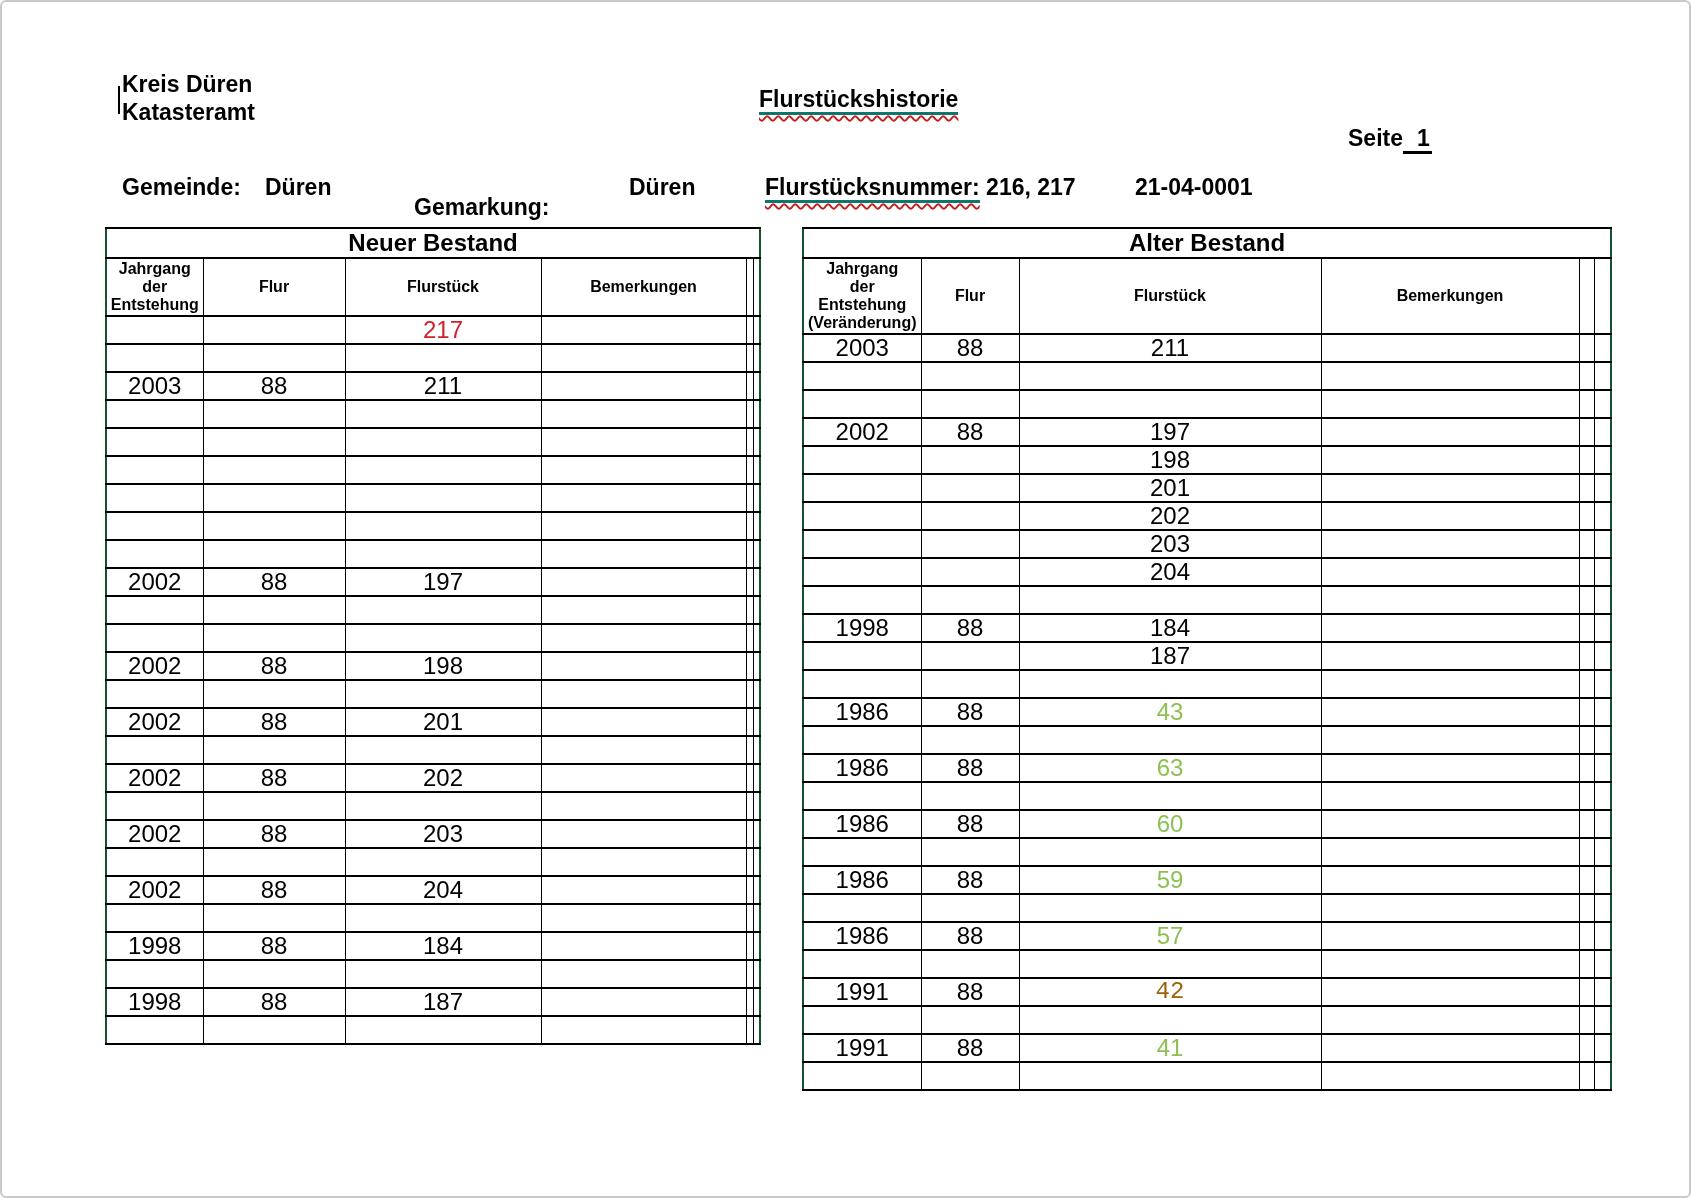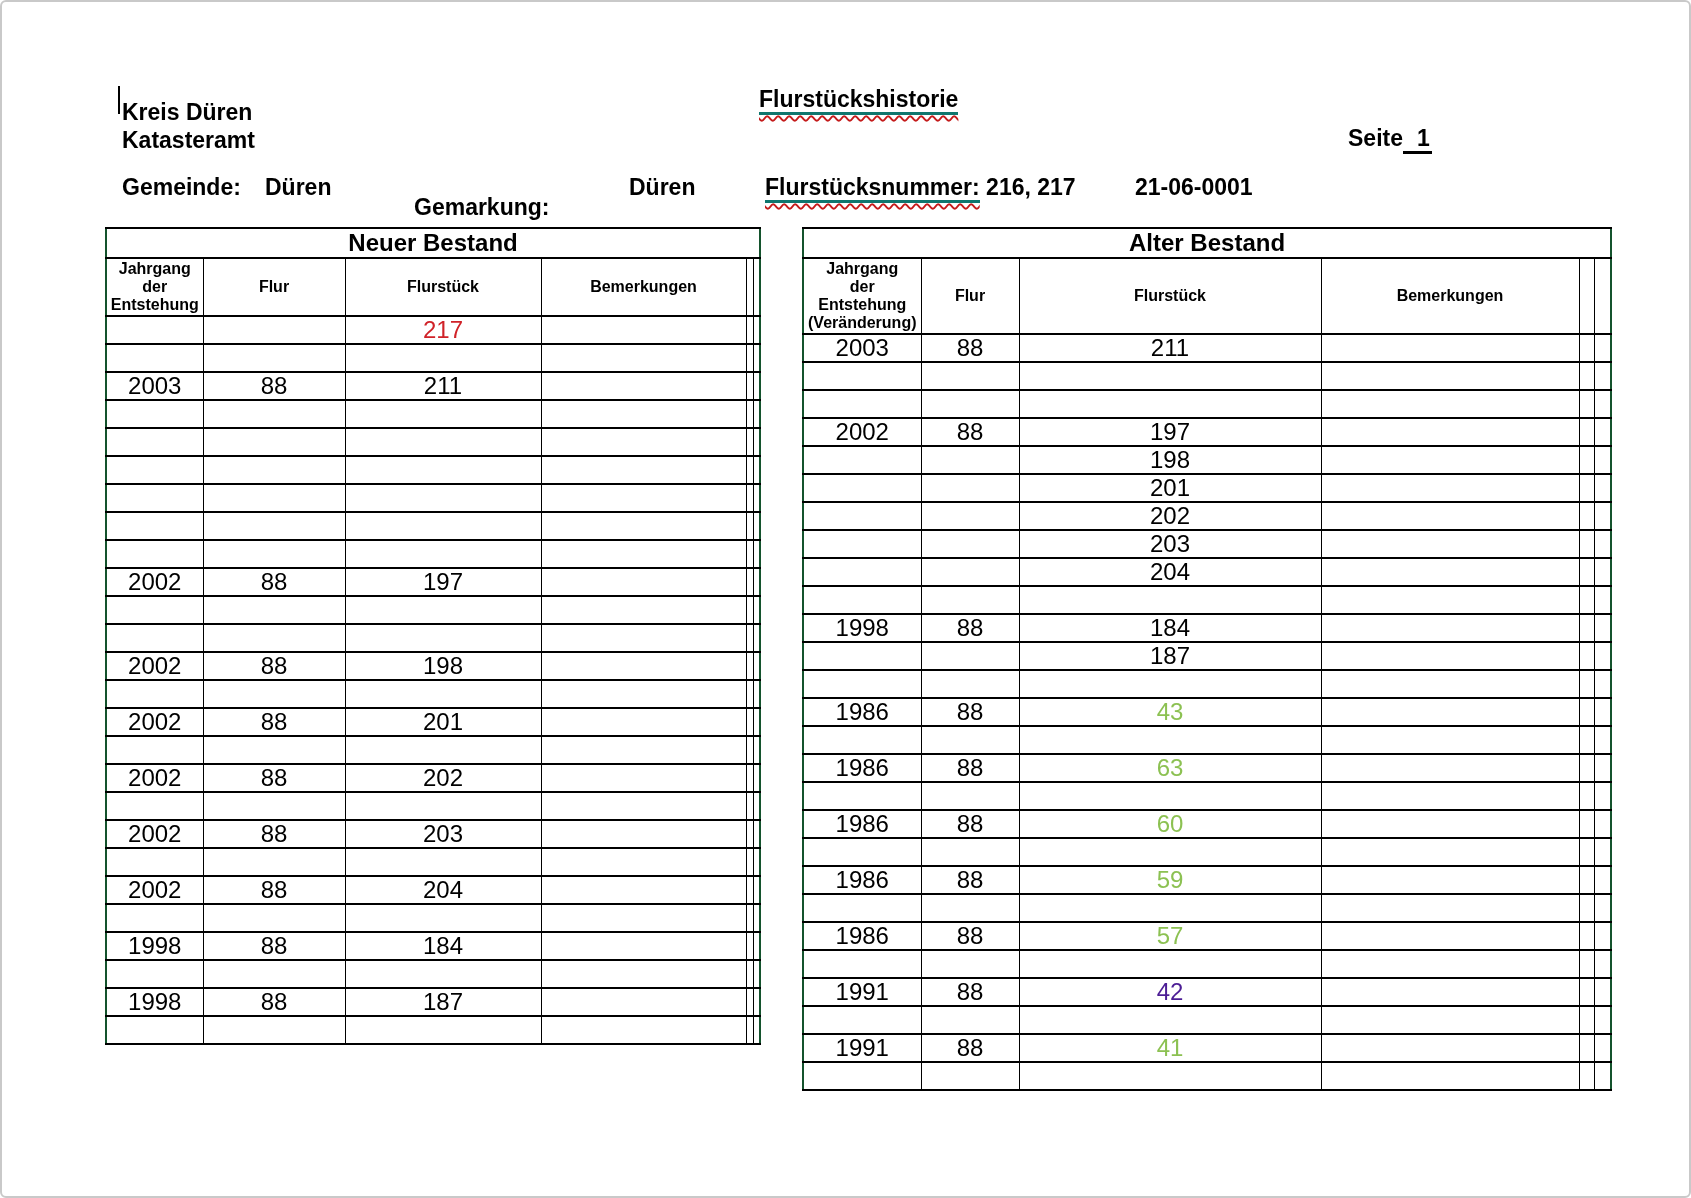--- a/index.html
+++ b/index.html
@@ -3,21 +3,21 @@
 <meta charset="utf-8">
 <style>
   html,body{margin:0;padding:0;background:#ffffff;}
   .page{
     position:relative;width:1691px;height:1198px;box-sizing:border-box;
     background:#fff;border:2px solid #c9c9c9;border-radius:6px;overflow:hidden;
     font-family:"Liberation Sans",sans-serif;color:#000;
   }
   .abs{position:absolute;}
   .caret{position:absolute;left:116px;top:84px;width:2px;height:28px;background:#000;}
-  .letterhead{left:120px;top:96px;font-size:23px;font-weight:bold;line-height:28px;white-space:nowrap;}
+  .letterhead{left:120px;top:68px;font-size:23px;font-weight:bold;line-height:28px;white-space:nowrap;}
   .doc-title{left:757px;top:84px;font-size:23px;font-weight:bold;white-space:nowrap;}
   .squig{text-decoration:underline;text-decoration-style:wavy;text-decoration-color:#c41a1a;
          text-decoration-thickness:2px;text-underline-offset:8px;}
   .ublack{border-bottom:3px solid #0f766e;margin-top:6px;}
   .seite{left:1346px;top:84px;font-size:23px;font-weight:bold;white-space:nowrap;margin-top:39px;}
   .u1{border-bottom:3px solid #000;padding:0 2px 0 14px;}
   .meta{top:172px;font-size:23px;font-weight:bold;white-space:nowrap;}
   .m-gemeinde-l{left:120px;} .m-gemeinde-v{left:263px;}
   .m-gemarkung-l{left:412px;margin-top:20px;} .m-gemarkung-v{left:627px;}
   .m-flnr{left:763px;} .m-kennz{left:1133px;}
@@ -57,21 +57,21 @@
     <span>Seite</span><span class="u1">1</span>
   </div>
 
   <div class="abs meta m-gemeinde-l">Gemeinde:</div>
   <div class="abs meta m-gemeinde-v">Düren</div>
   <div class="abs meta m-gemarkung-l">Gemarkung:</div>
   <div class="abs meta m-gemarkung-v">Düren</div>
   <div class="abs meta m-flnr">
     <span class="squig"><span class="ublack">Flurstücksnummer:</span></span>&nbsp;<span>216, 217</span>
   </div>
-  <div class="abs meta m-kennz">21-06-0001</div>
+  <div class="abs meta m-kennz">21-04-0001</div>
 
   <table class="tbl tbl-left">
     <colgroup>
       <col style="width:97px">
         <col style="width:142px">
         <col style="width:196px">
       <col style="width:205px">
         <col style="width:7px">
         <col style="width:7px">
     </colgroup>
@@ -508,21 +508,21 @@
           <td></td>
           <td></td>
           <td></td>
           <td></td>
           <td></td>
           <td></td>
         </tr>
         <tr>
           <td>1991</td>
           <td>88</td>
-          <td style="color: #4c1d95;">42</td>
+          <td style="color: #a16207; font-family: Liberation Mono, monospace;">42</td>
           <td></td>
           <td></td>
           <td></td>
         </tr>
         <tr>
           <td></td>
           <td></td>
           <td></td>
           <td></td>
           <td></td>

